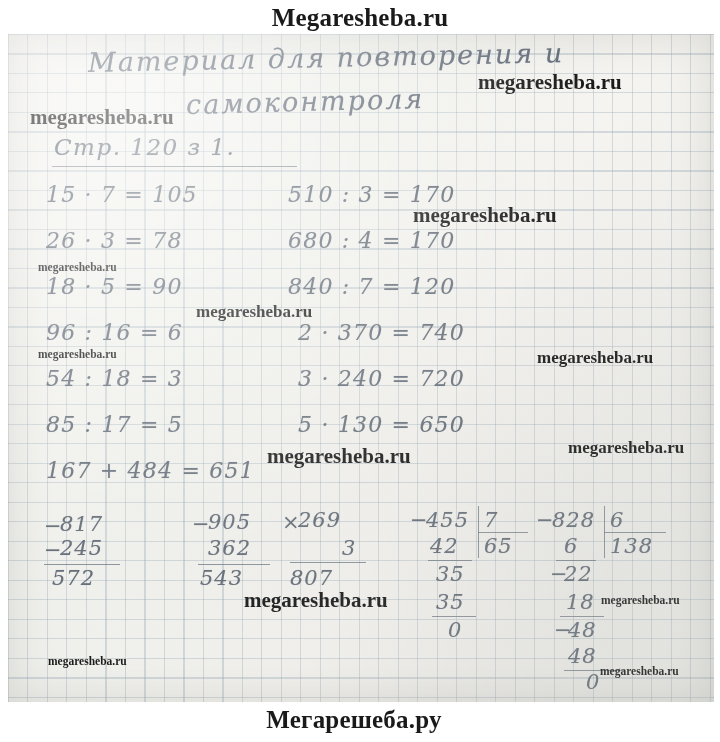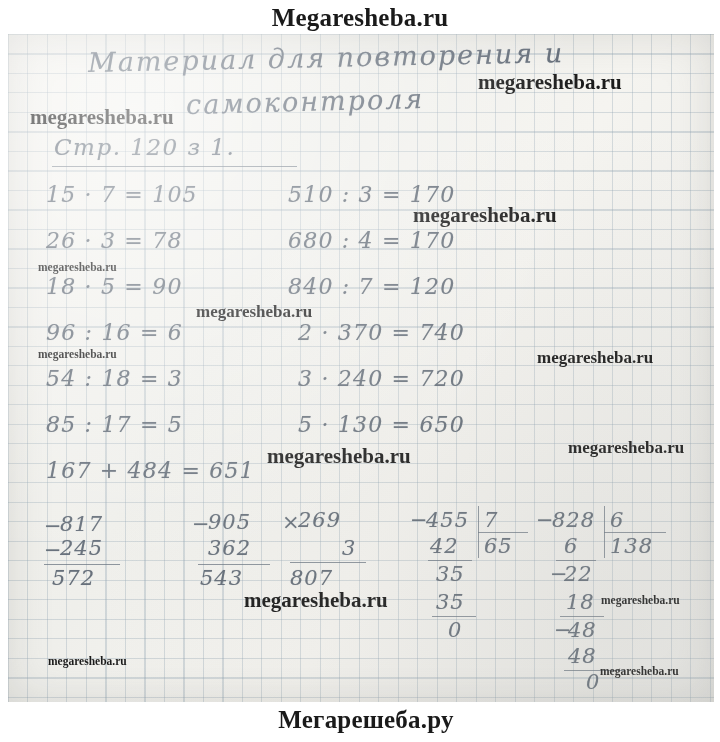--- a/index.html
+++ b/index.html
@@ -39,21 +39,20 @@
     position: absolute;
     bottom: 8px;
     left: 0;
     width: 708px;
     text-align: center;
     font-family: "Liberation Serif", serif;
     font-weight: bold;
     font-size: 25px;
     color: #1a1a1a;
     letter-spacing: 0.2px;
-    padding-left: 12px;
   }
 
   
   .sheet {
     position: absolute;
     left: 8px;
     top: 34px;
     width: 706px;
     height: 668px;
     background:

